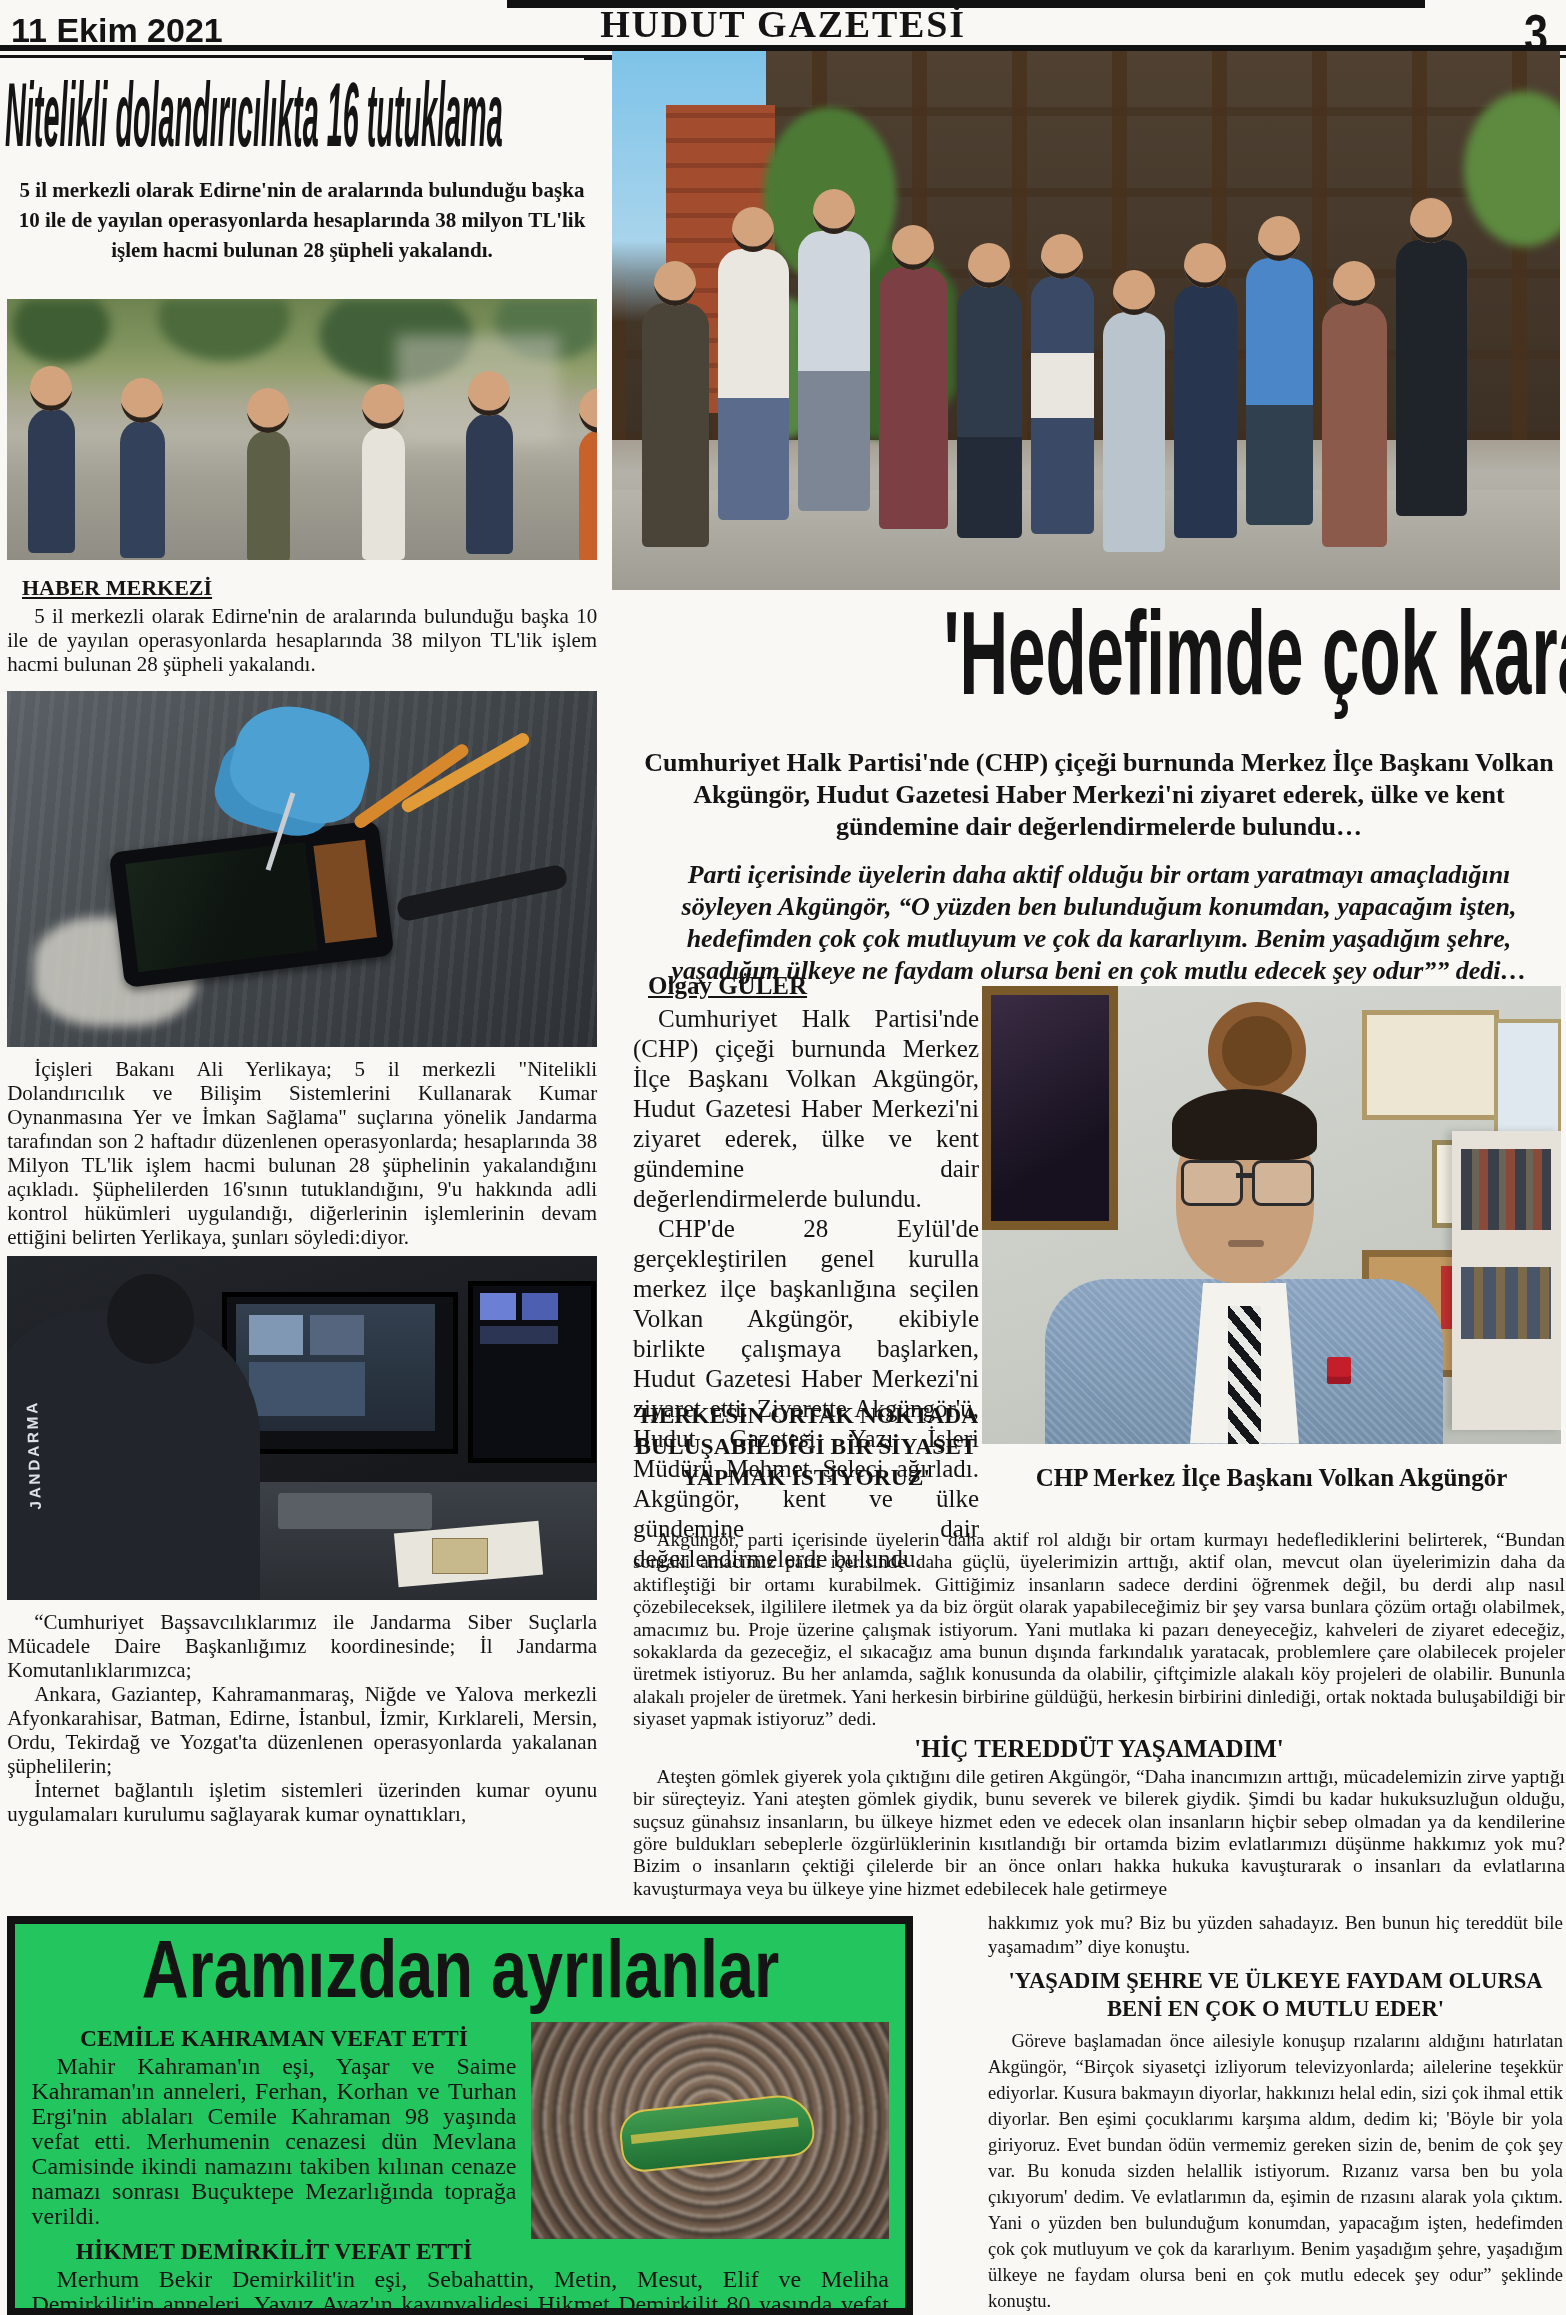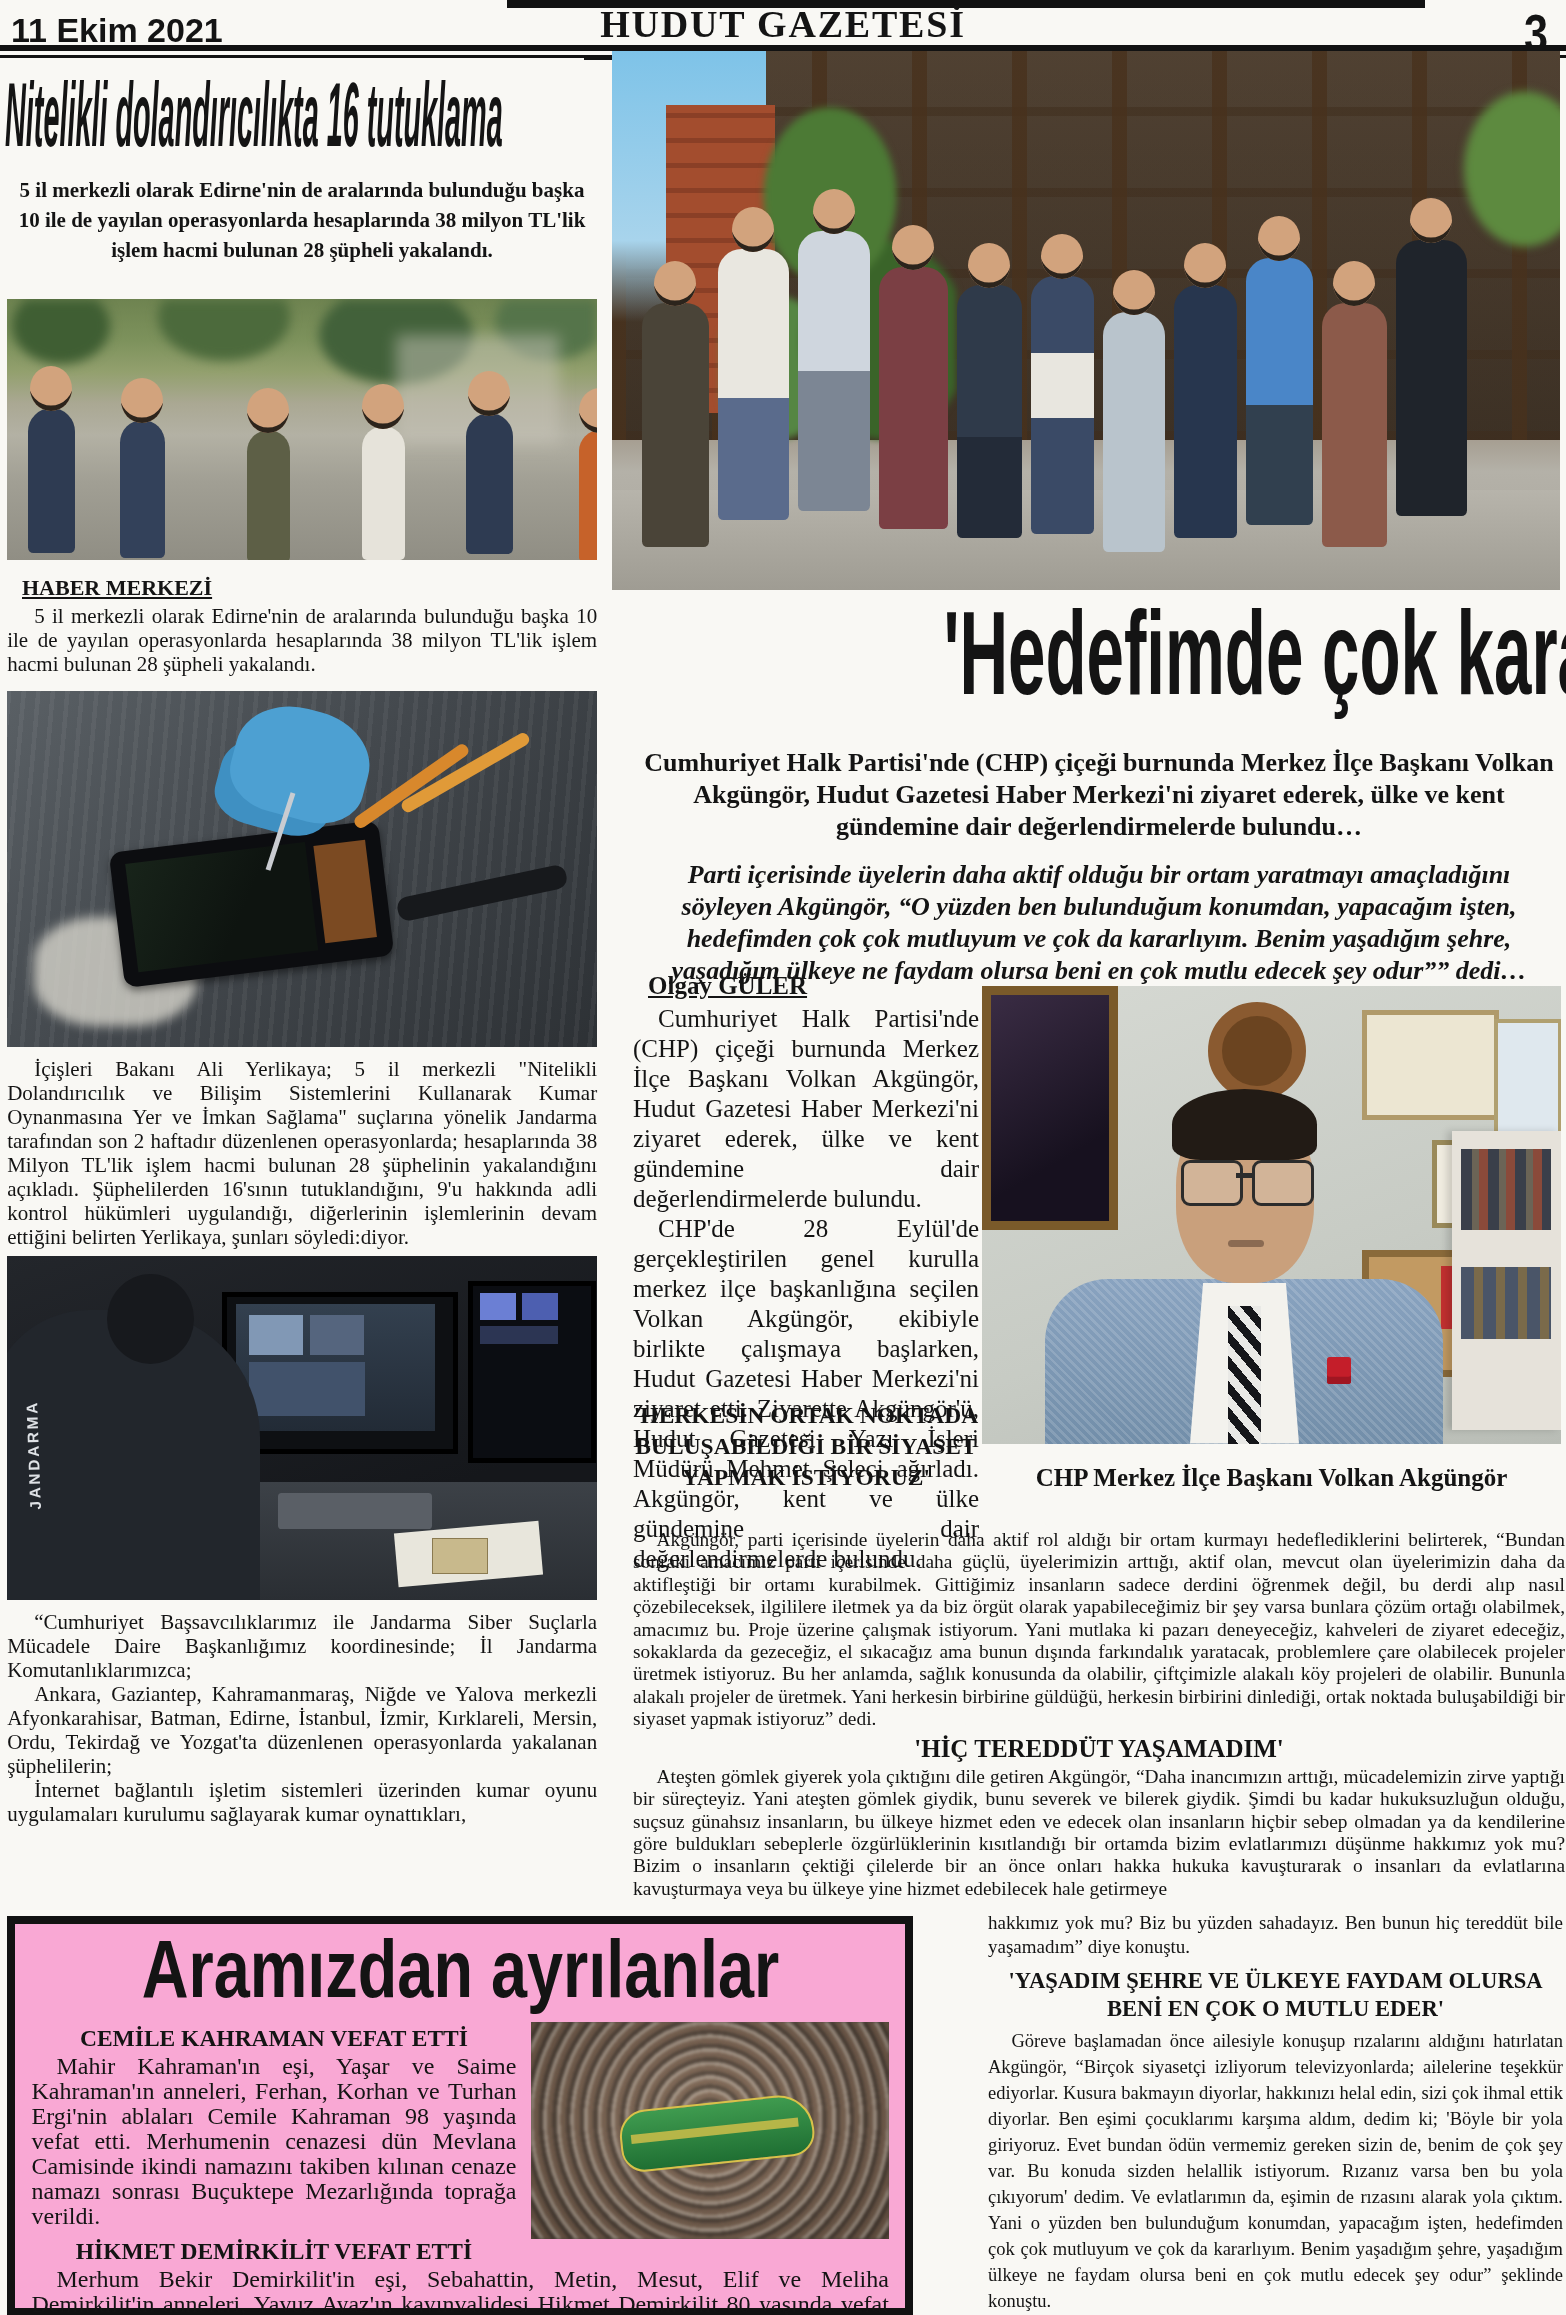--- a/index.html
+++ b/index.html
@@ -191,21 +191,21 @@
   <div class="abs b ctr" style="left:982px;top:1464px;width:579px;font-size:25px;">CHP Merkez İlçe Başkanı Volkan Akgüngör</div>
 
   <div class="abs b ctr" style="left:633px;top:1400px;width:346px;font-size:23.5px;line-height:31px;">'HERKESİN ORTAK NOKTADA BULUŞABİLDİĞİ BİR SİYASET YAPMAK İSTİYORUZ'</div>
 
   <div class="abs wide jst" style="left:633px;top:1529px;width:932px;">
     <p>Akgüngör, parti içerisinde üyelerin daha aktif rol aldığı bir ortam kurmayı hedeflediklerini belirterek, “Bundan sonraki amacımız parti içerisinde daha güçlü, üyelerimizin arttığı, aktif olan, mevcut olan üyelerimizin daha da aktifleştiği bir ortamı kurabilmek. Gittiğimiz insanların sadece derdini öğrenmek değil, bu derdi alıp nasıl çözebileceksek, ilgililere iletmek ya da biz örgüt olarak yapabileceğimiz bir şey varsa bunlara çözüm ortağı olabilmek, amacımız bu. Proje üzerine çalışmak istiyorum. Yani mutlaka ki pazarı deneyeceğiz, kahveleri de ziyaret edeceğiz, sokaklarda da gezeceğiz, el sıkacağız ama bunun dışında farkındalık yaratacak, problemlere çare olabilecek projeler üretmek istiyoruz. Bu her anlamda, sağlık konusunda da olabilir, çiftçimizle alakalı köy projeleri de olabilir. Bununla alakalı projeler de üretmek. Yani herkesin birbirine güldüğü, herkesin birbirini dinlediği, ortak noktada buluşabildiği bir siyaset yapmak istiyoruz” dedi.</p>
     <p class="b ctr" style="text-indent:0;font-size:25px;line-height:27px;margin:4.5px 0 3.6px 0;">'HİÇ TEREDDÜT YAŞAMADIM'</p>
     <p>Ateşten gömlek giyerek yola çıktığını dile getiren Akgüngör, “Daha inancımızın arttığı, mücadelemizin zirve yaptığı bir süreçteyiz. Yani ateşten gömlek giydik, bunu severek ve bilerek giydik. Şimdi bu kadar hukuksuzluğun olduğu, suçsuz günahsız insanların, bu ülkeye hizmet eden ve edecek olan insanların hiçbir sebep olmadan ya da kendilerine göre buldukları sebeplerle özgürlüklerinin kısıtlandığı bir ortamda bizim evlatlarımızı düşünme hakkımız yok mu? Bizim o insanların çektiği çilelerde bir an önce onları hakka hukuka kavuşturarak o insanları da evlatlarına kavuşturmaya veya bu ülkeye yine hizmet edebilecek hale getirmeye</p>
   </div>
 
-  <div class="abs" style="left:7.2px;top:1916px;width:906px;height:400px;background:#f9a8d4;border:8.1px solid #121212;box-sizing:border-box;z-index:5;">
+  <div class="abs" style="left:7.2px;top:1916px;width:906px;height:400px;background:#22c55e;border:8.1px solid #121212;box-sizing:border-box;z-index:5;">
     <div class="ctr" style="margin-top:1.8px;">
       <span class="nowrap sans b" style="font-size:81px;line-height:87px;transform:scaleX(.8);">Aramızdan ayrılanlar</span>
     </div>
     <div style="padding:3.6px 16.3px 0 16.3px;">
       <div class="photo" style="position:relative;float:right;width:358px;height:217px;margin:5.4px 0 7.2px 14.5px;background:radial-gradient(ellipse at 50% 45%,#8a7a6a 0%,#6e6054 45%,#463d35 100%);">
         <div class="abs" style="left:0;top:0;width:358px;height:217px;background:repeating-radial-gradient(circle at 50% 45%,rgba(232,216,200,.4) 0 3.6px,rgba(45,34,27,.45) 3.6px 8.1px,rgba(130,95,70,.35) 8.1px 13.6px);filter:blur(1.8px);"></div>
         <div class="abs" style="left:89px;top:80px;width:190px;height:58px;background:linear-gradient(180deg,#3f9b4f,#1f6f33);border:2.7px solid #d8c24a;border-radius:27px 36px 23.5px 23.5px;transform:rotate(-6deg);">
           <div class="abs" style="left:9px;top:22px;width:168px;height:9px;background:#d8c24a;opacity:.8;"></div>
         </div>
       </div>

